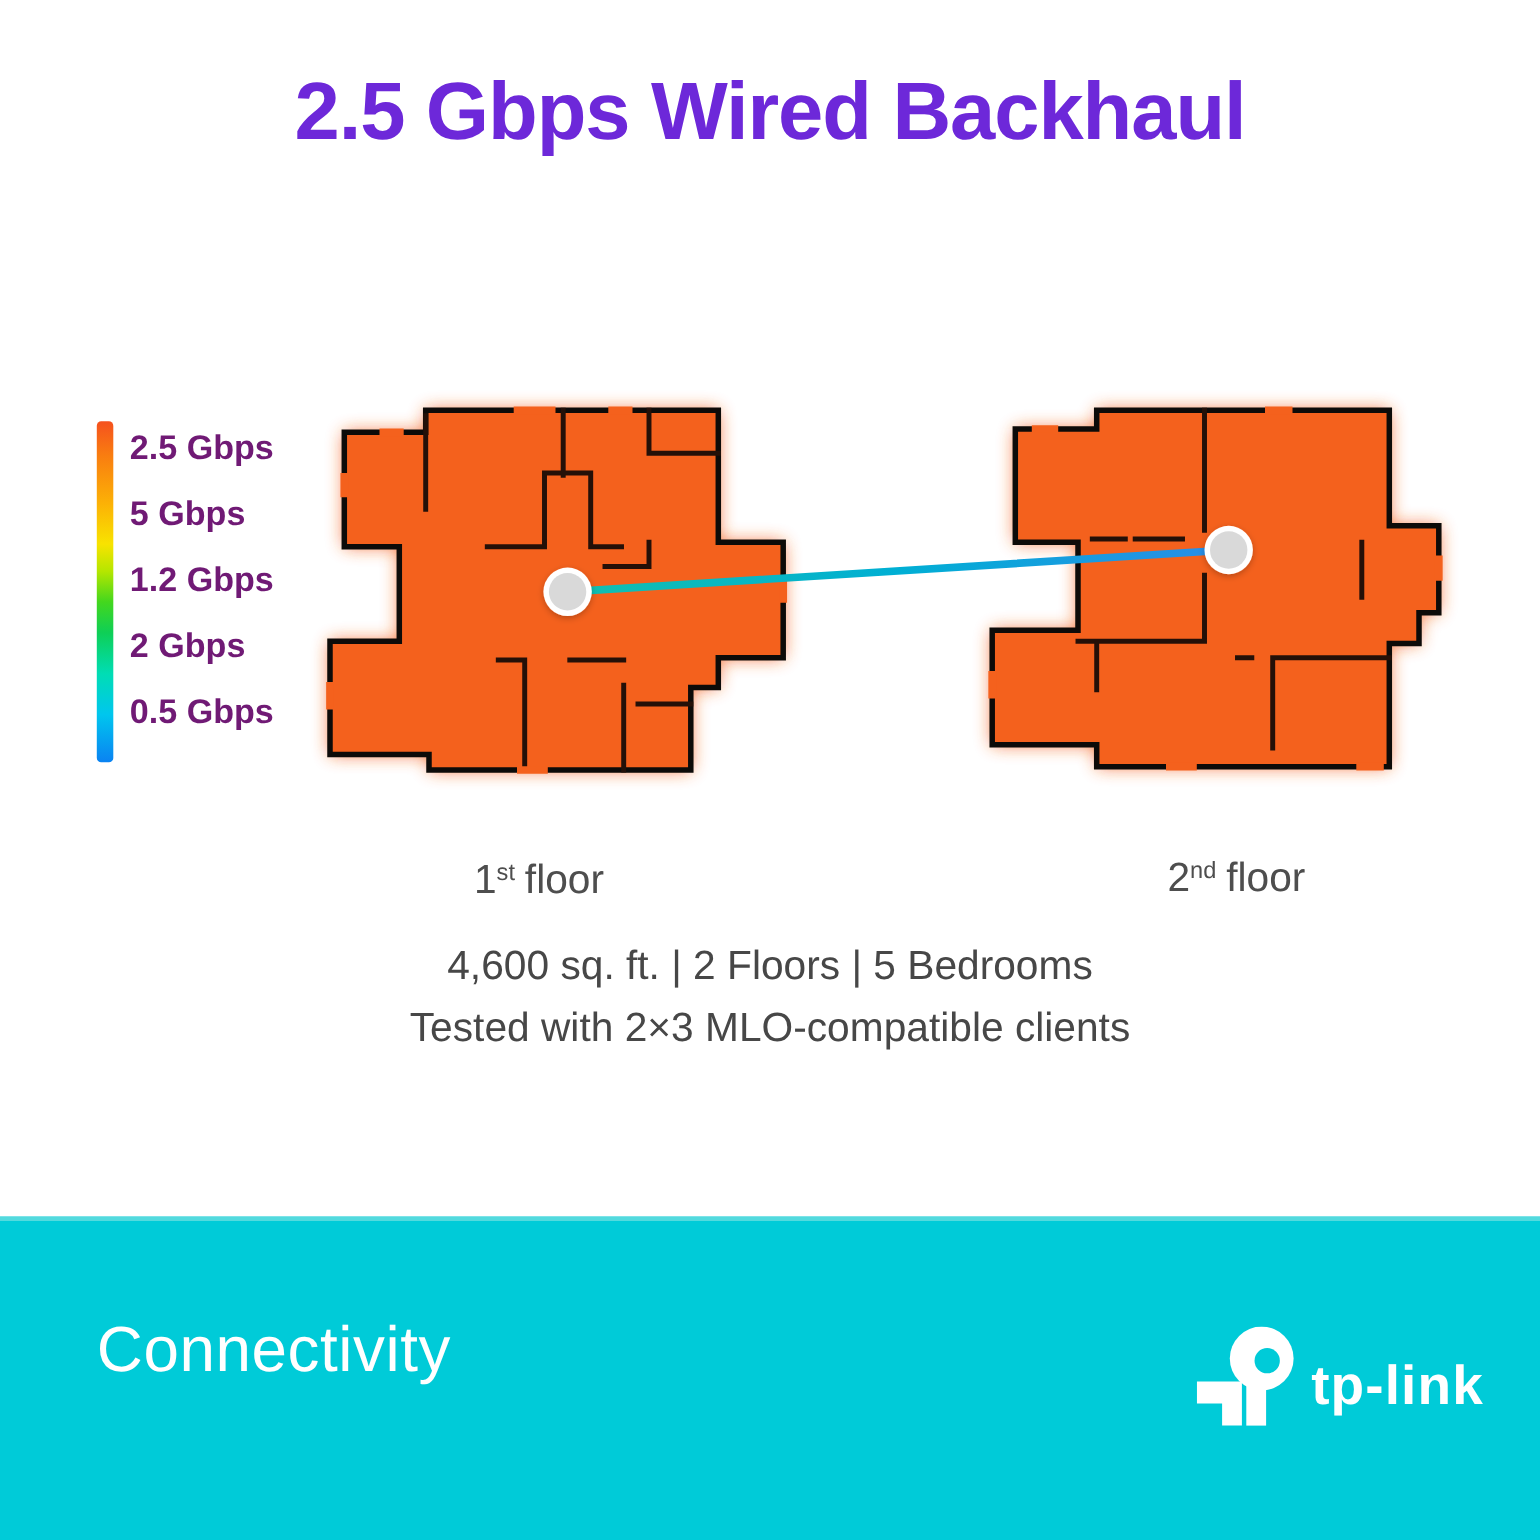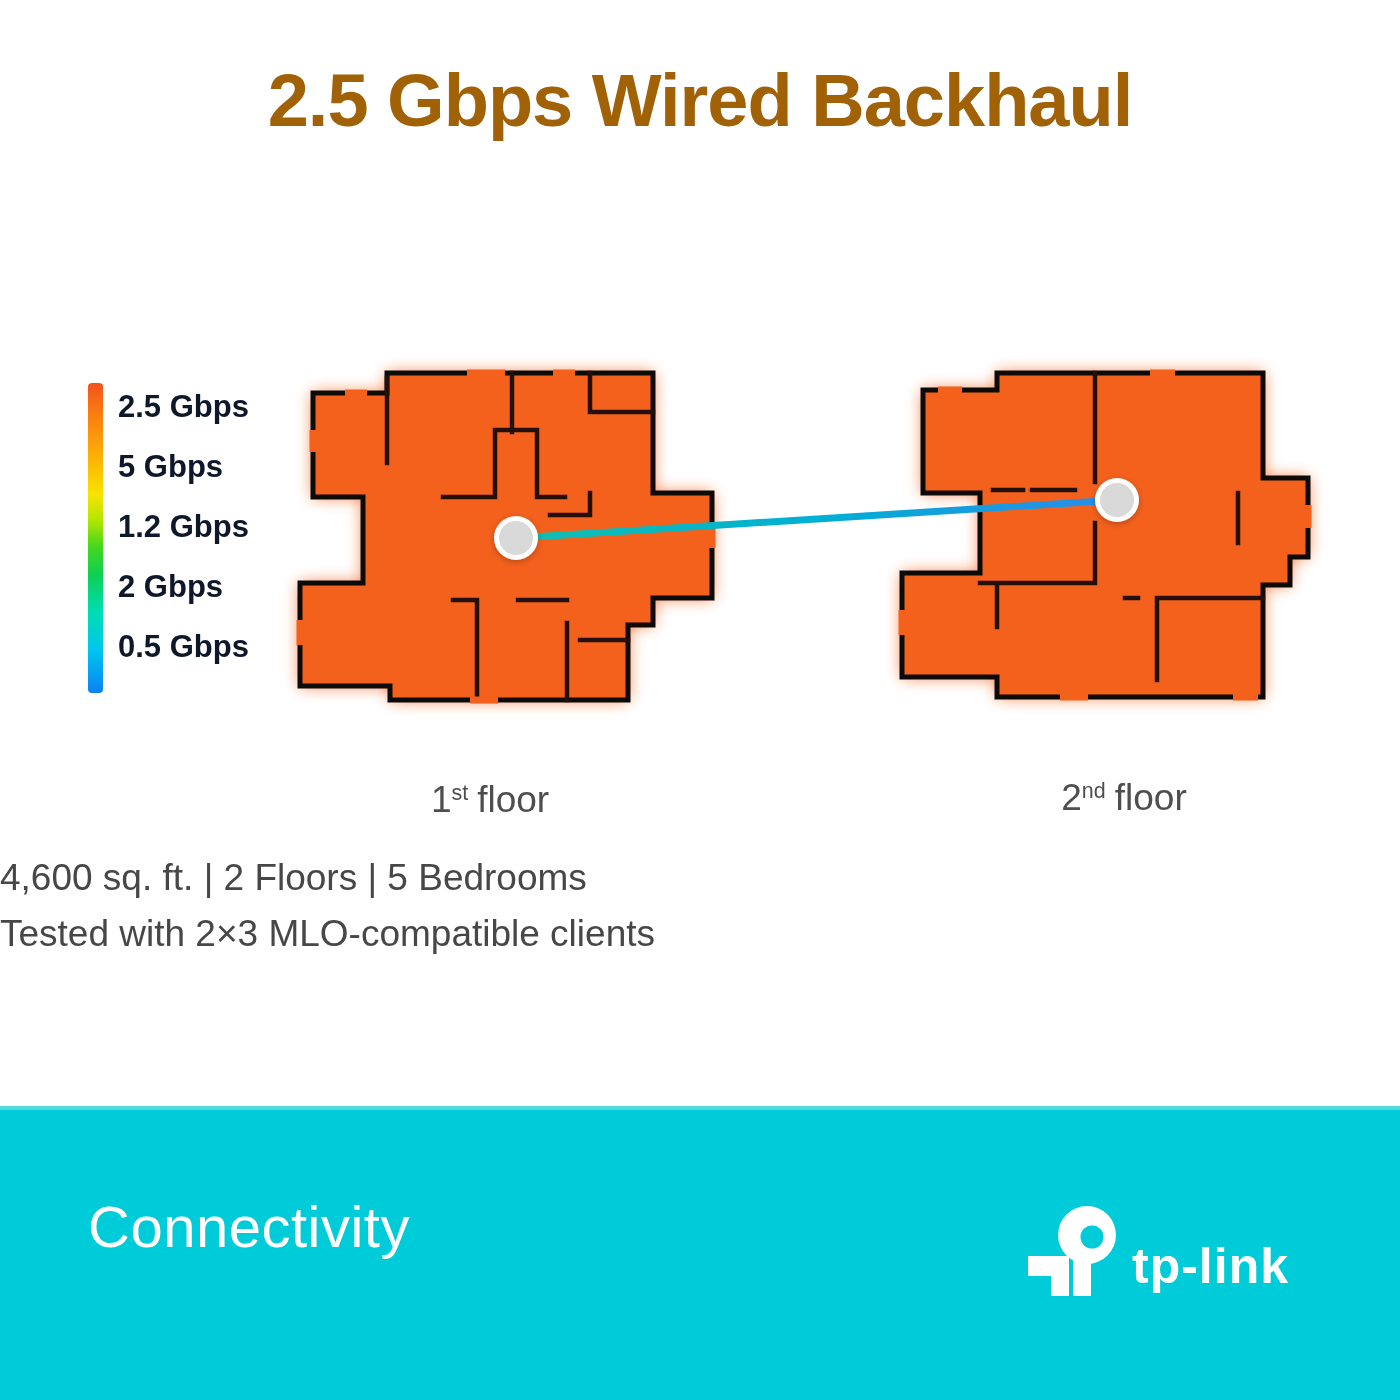--- a/index.html
+++ b/index.html
@@ -3,62 +3,62 @@
 <meta charset="utf-8">
 <style>
   html,body{margin:0;padding:0;background:#ffffff;}
   .canvas{
     position:relative;width:1400px;height:1400px;background:#ffffff;overflow:hidden;
     font-family:"Liberation Sans",sans-serif;
   }
   
   .title{
     position:absolute;top:58px;left:0;width:100%;text-align:center;
-    font-size:74px;font-weight:bold;color:#a16207;letter-spacing:-1px;margin:0;
+    font-size:74px;font-weight:bold;color:#6d28d9;letter-spacing:-1px;margin:0;
   }
   
   .legend-bar{
     position:absolute;left:88px;top:383px;width:15px;height:310px;border-radius:4px;
     background:linear-gradient(to bottom,
       #f5511e 0%, #f97d10 10%, #fcb106 24%, #f8e300 36%,
       #b5e600 44%, #43d71e 53%, #0ecf56 62%, #00ddb4 74%,
       #00c6ee 86%, #0a82f2 100%);
   }
   .legend-labels{position:absolute;left:118px;top:390px;}
   .legend-label{
-    font-size:31px;font-weight:bold;color:#0f172a;height:34px;line-height:34px;
+    font-size:31px;font-weight:bold;color:#701a75;height:34px;line-height:34px;
     margin-bottom:26px;white-space:nowrap;
   }
   
   .floor-svg{position:absolute;left:0;top:0;}
   
   .floor-label{
     position:absolute;width:220px;text-align:center;font-size:37px;color:#4e4e4e;margin-top:44px;
   }
   .floor-label sup{font-size:58%;vertical-align:baseline;position:relative;top:-0.55em;}
   .floor-label .word{margin-left:9px;}
   .floor-label-1{left:380px;top:735px;}
   .floor-label-2{left:1014px;top:733px;}
   
   .specs{
-    position:absolute;top:850px;left:0;width:100%;text-align:left;
+    position:absolute;top:850px;left:0;width:100%;text-align:center;
     font-size:37px;color:#474747;line-height:56px;
   }
   
   .banner{
     position:absolute;left:0;top:1106px;width:1400px;height:294px;background:#00CBD8;
   }
   .banner::before{
     content:"";position:absolute;left:0;top:0;width:100%;height:4px;background:#53dade;
   }
   .banner-heading{
     position:absolute;left:88px;top:82px;color:#ffffff;font-size:58px;font-weight:300;
     line-height:78px;letter-spacing:0.5px;
   }
-  .logo{position:absolute;left:1028px;top:100px;display:flex;align-items:center;}
+  .logo{position:absolute;left:1088px;top:100px;display:flex;align-items:flex-start;}
   .logo-text{
     color:#ffffff;font-size:50px;font-weight:bold;letter-spacing:1px;margin-left:12px;
     margin-top:28px;line-height:50px;
   }
 </style>
 </head>
 <body>
 
 <div class="canvas">
 

